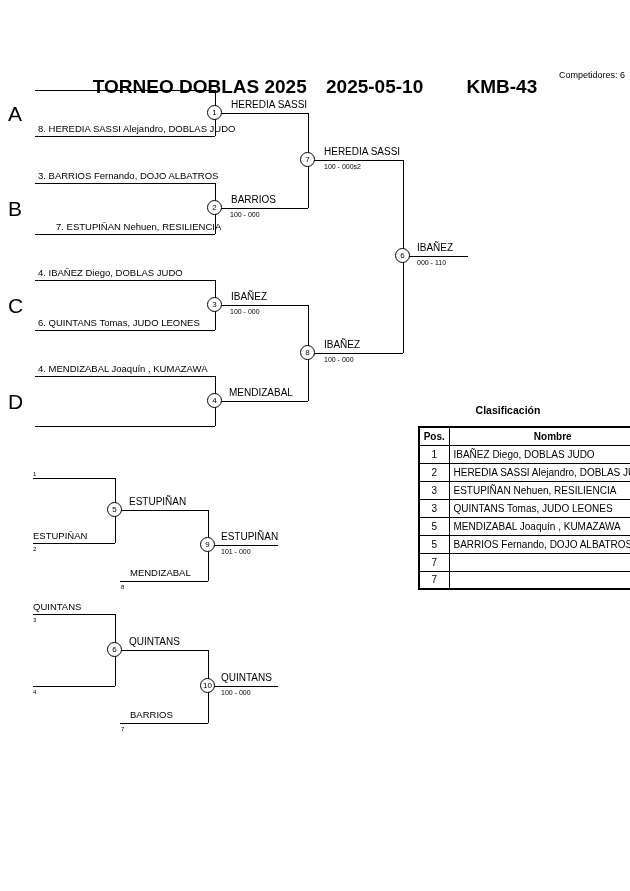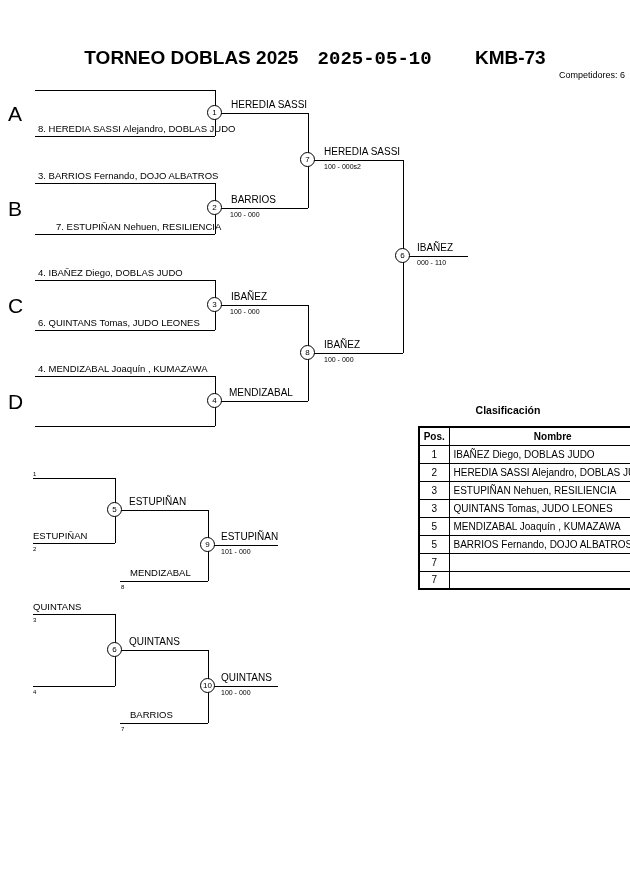--- a/index.html
+++ b/index.html
@@ -15,22 +15,22 @@
           font-size:8px; line-height:13px; text-align:center; z-index:2; }
 
   .slot-name   { position:absolute; font-size:9.5px; white-space:nowrap; }
   .winner-name { position:absolute; font-size:10px;  white-space:nowrap; }
   .score       { position:absolute; font-size:7px;   white-space:nowrap; }
   .ref-num     { position:absolute; font-size:6px; line-height:6px; }
   .group-letter{ position:absolute; left:8px; font-size:21px; }
 
   .title-row { position:absolute; top:47px; left:0; width:100%; text-align:center;
                font-size:19px; font-weight:bold; white-space:nowrap; }
-  .title-row span { display:inline-block; }
-  .title-date { margin-left:14px;font-family:Liberation Mono, monospace; }
+  .title-row span { display:inline-block;margin-top:29px; }
+  .title-date { margin-left:14px; }
   .title-cat  { margin-left:38px; }
   .competitors { position:absolute; top:70px; right:5px; font-size:9px; }
 
   .clasif-title { position:absolute; left:418px; top:404px; width:180px;
                   text-align:center; font-size:10.5px; font-weight:bold; }
   table.clasif { position:absolute; left:418px; top:426px; width:240px;
                  border-collapse:collapse; table-layout:fixed; font-size:10px;
                  border:2px solid #000; }
   table.clasif th, table.clasif td { border:1px solid #000; height:18px;
                  padding:0; white-space:nowrap; overflow:hidden; }
@@ -40,21 +40,21 @@
   table.clasif th { text-align:center; font-weight:bold; }
 </style>
 </head>
 <body>
 
 <div id="page">
 
   <div class="title-row">
     <span>TORNEO DOBLAS 2025</span>
     <span class="title-date">2025-05-10</span>
-    <span class="title-cat">KMB-73</span>
+    <span class="title-cat">KMB-43</span>
   </div>
   <div class="competitors">Competidores: 6</div>
 
   <div class="group-letter" style="top:102px">A</div>
   <div class="group-letter" style="top:197px">B</div>
   <div class="group-letter" style="top:294px">C</div>
   <div class="group-letter" style="top:390px">D</div>
 
   <div class="hl" style="left:35px;top:90px;width:180px"></div>
   <div class="hl" style="left:35px;top:136px;width:180px"></div>

